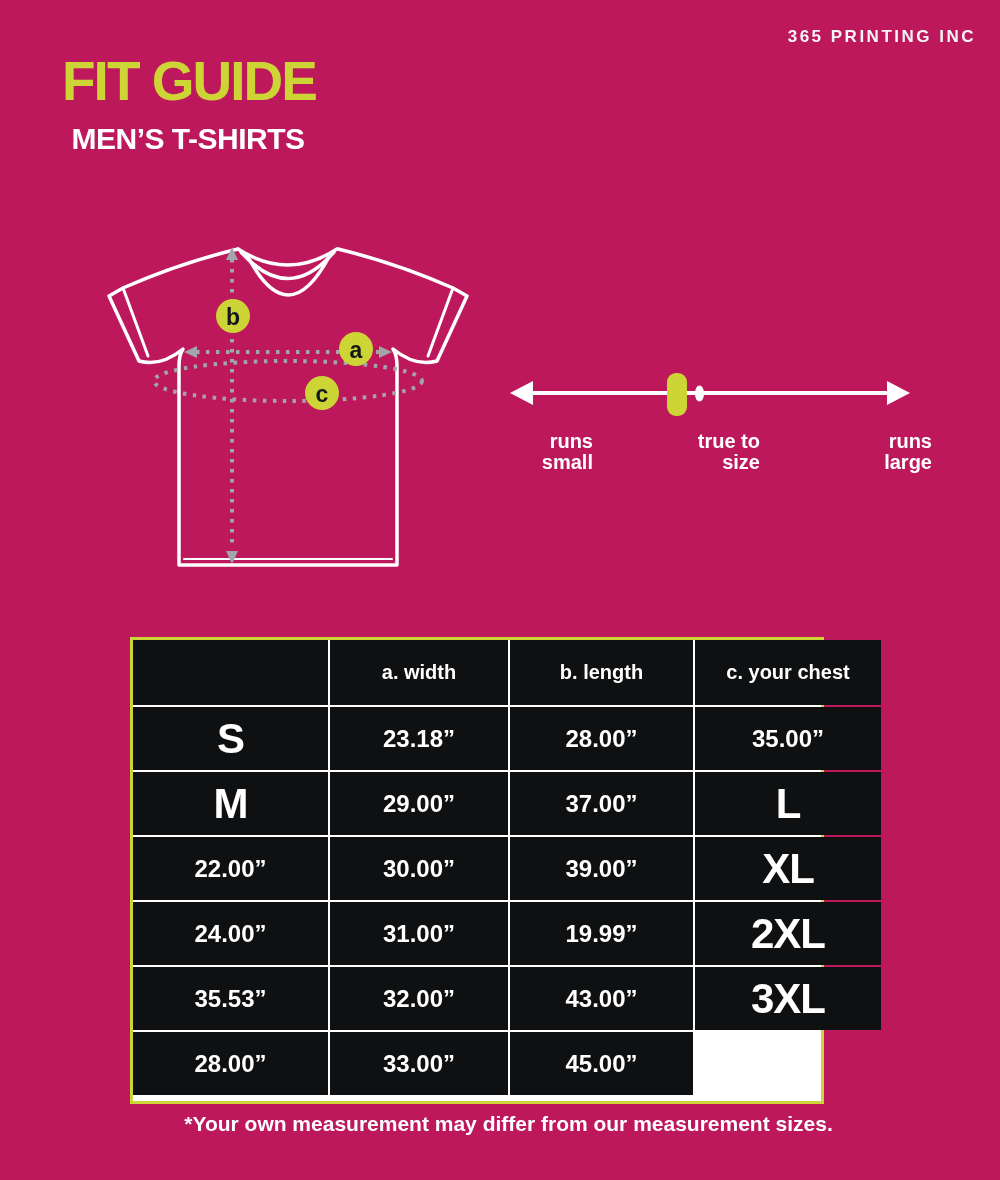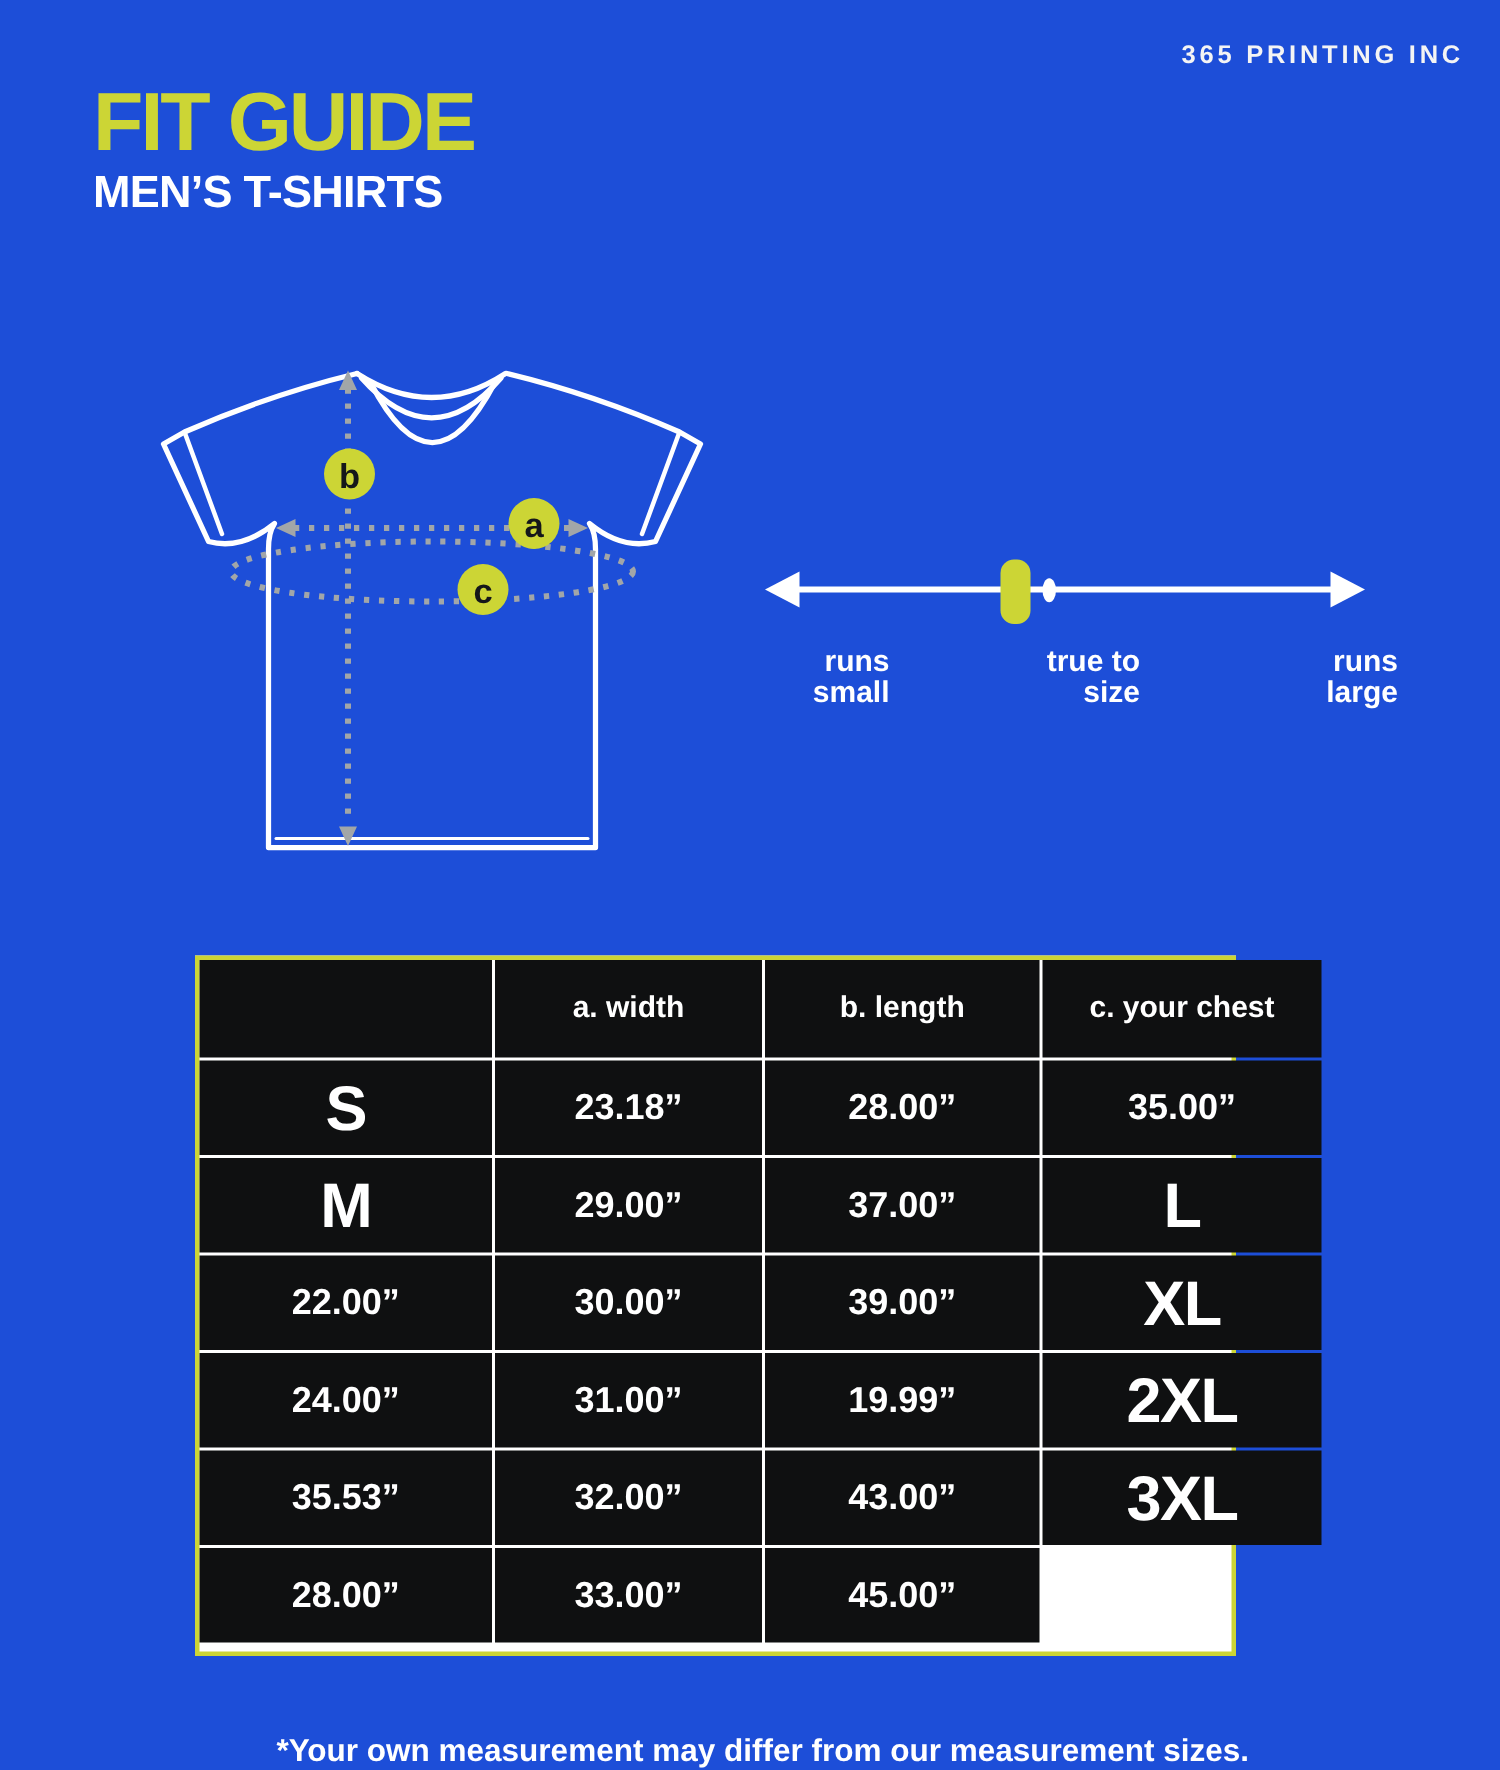--- a/index.html
+++ b/index.html
@@ -1,38 +1,38 @@
 <!DOCTYPE html>
 <html><head>
 <meta charset="utf-8">
 <style>
   html,body{margin:0;padding:0;background:#0f1011;}
   *{box-sizing:border-box;}
   .page{
     position:relative;
     width:1000px;height:1180px;
-    background:#1d4ed8;
+    background:#be185d;
     font-family:"Liberation Sans",sans-serif;
     font-weight:700;
     color:#ffffff;
     overflow:hidden;
   }
   .brand{
     position:absolute;top:27px;right:24px;
     font-size:17px;letter-spacing:2.5px;
     color:#f4f4f4;white-space:nowrap;
   }
   .title-block{position:absolute;left:62px;top:54px;}
   .title-main{
     font-size:55px;line-height:1.0;letter-spacing:-2px;
     color:#ccd535;white-space:nowrap;
   }
   .title-sub{
-    margin-top:3px;font-size:30px;letter-spacing:-0.5px;
-    color:#ffffff;text-align:left;padding-right:2px;white-space:nowrap;
+    margin-top:13px;font-size:30px;letter-spacing:-0.5px;
+    color:#ffffff;text-align:center;padding-right:2px;white-space:nowrap;
   }
   .tshirt-svg{position:absolute;left:100px;top:232px;}
   .scale-svg{position:absolute;left:500px;top:365px;}
   .scale-label{
     position:absolute;top:431px;
     font-size:20px;line-height:21px;text-align:center;
     color:#ffffff;white-space:nowrap;
   }
   .scale-label span{display:block;text-align:right;}
   .lbl-small{left:487px;width:106px;}
@@ -52,21 +52,21 @@
   .cell{
     background:#0f1011;
     display:flex;align-items:center;justify-content:center;
     color:#ffffff;
   }
   .cell.head{font-size:20px;}
   .cell.size{font-size:42px;letter-spacing:-1px;}
   .cell.val{font-size:24px;}
   .footnote{
     position:absolute;left:130px;top:1112px;width:757px;
-    text-align:center;font-size:21px;color:#ffffff;white-space:nowrap;margin-top:44px;
+    text-align:center;font-size:21px;color:#ffffff;white-space:nowrap;
   }
 </style>
 </head>
 <body>
 
 <div class="page">
 
   <div class="brand">365 PRINTING INC</div>
 
   <div class="title-block">

